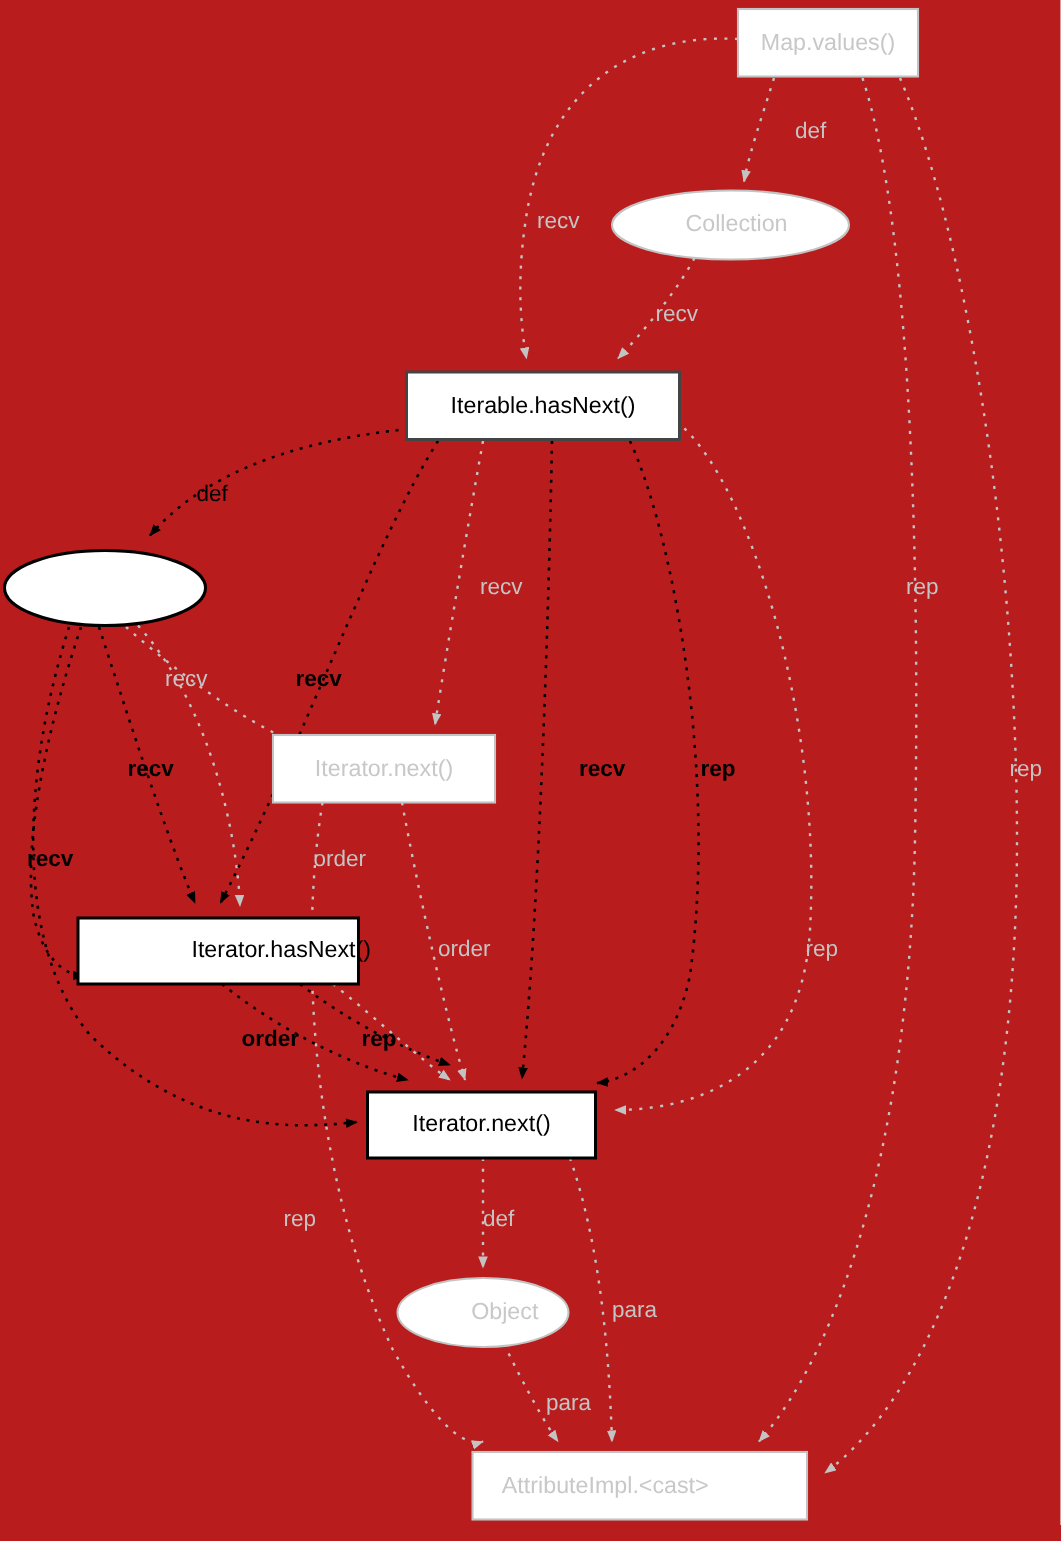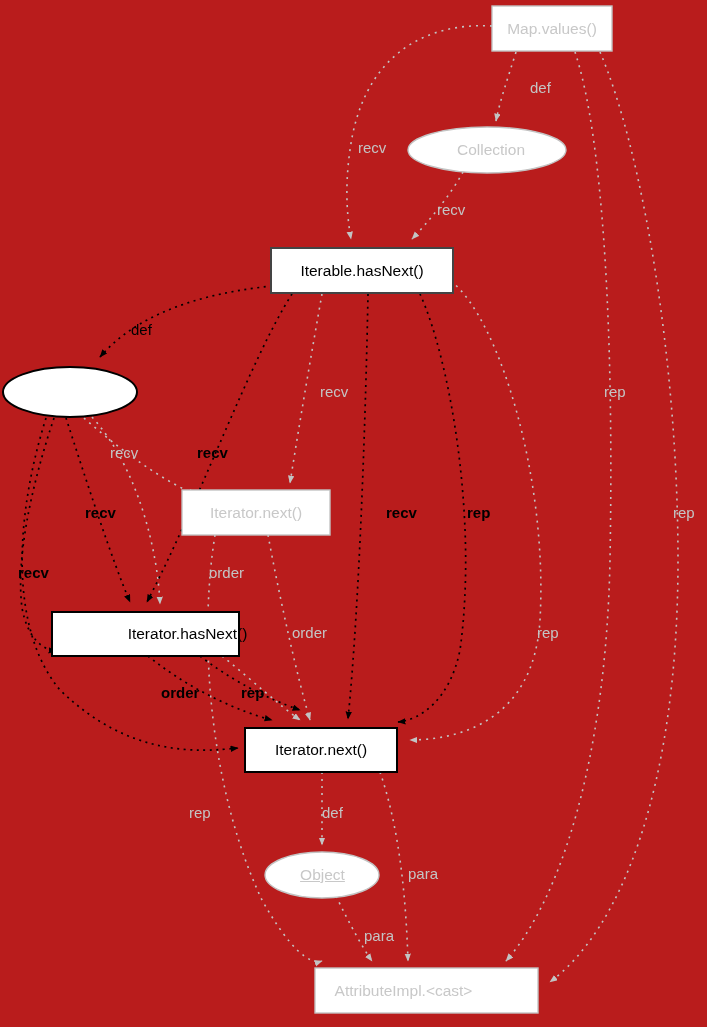--- a/index.html
+++ b/index.html
@@ -138,21 +138,21 @@
 
   <div class="node-label node-active" style="left:271px;top:248px;width:182px;height:45px;">Iterable.hasNext()</div>
 
 
   <div class="node-label node-ghost" style="left:182px;top:490px;width:148px;height:45px;">Iterator.next()</div>
 
   <div class="node-label node-active" style="left:52px;top:612px;width:187px;height:44px;margin-left:42px;">Iterator.hasNext()</div>
 
   <div class="node-label node-active" style="left:245px;top:728px;width:152px;height:44px;">Iterator.next()</div>
 
-  <div class="node-label node-ghost" style="left:265px;top:852px;width:115px;height:46px;text-decoration:underline;">Object</div>
+  <div class="node-label node-ghost" style="left:279px;top:852px;width:115px;height:46px;">Object</div>
 
   <div class="node-label node-ghost" style="left:315px;top:968px;width:177px;height:45px;">AttributeImpl.&lt;cast&gt;</div>
 
   <div class="edge-label lbl-ghost" style="left:530px;top:80px;">def</div>
   <div class="edge-label lbl-ghost" style="left:358px;top:140px;">recv</div>
   <div class="edge-label lbl-ghost" style="left:437px;top:202px;">recv</div>
   <div class="edge-label lbl-active" style="left:131px;top:322px;">def</div>
   <div class="edge-label lbl-ghost" style="left:320px;top:384px;">recv</div>
   <div class="edge-label lbl-ghost" style="left:110px;top:445px;">recv</div>
   <div class="edge-label lbl-active" style="left:197px;top:445px;font-weight:bold;">recv</div>

